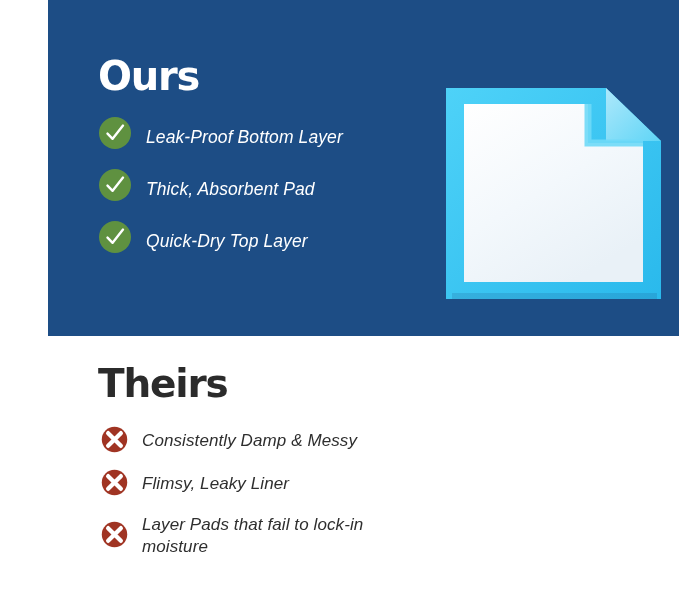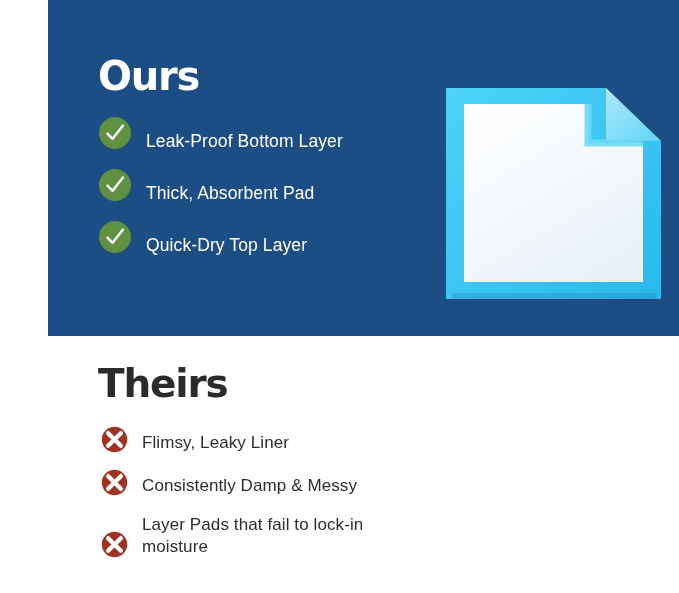--- a/index.html
+++ b/index.html
@@ -60,22 +60,23 @@
   .heading-theirs { color: #2b2b2b; font-size: 39px; }
 
   
   .bullets {
     list-style: none;
     margin: 0;
     padding: 0;
   }
   .bullet {
     display: flex;
-    align-items: flex-end;
+    align-items: center;
     margin-bottom: 18px;
+    font-style: italic;
   }
   .panel-theirs .bullet { margin-bottom: 16px; }
   .bullet:last-child { margin-bottom: 0; }
 
   .bullet-icon {
     flex: 0 0 auto;
     width: 34px;
     height: 34px;
     margin-right: 14px;
     position: relative;
@@ -203,31 +204,31 @@
 
       <ul class="bullets">
 
         <li class="bullet">
           <span class="bullet-icon">
             <svg viewBox="0 0 34 34" xmlns="http://www.w3.org/2000/svg">
               <circle cx="17" cy="17" r="16" fill="#a03423"></circle>
               <path d="M9 9 L25 25 M25 9 L9 25" fill="none" stroke="#ffffff" stroke-width="5.4" stroke-linecap="round"></path>
             </svg>
           </span>
-          <span class="bullet-text bullet-text-theirs">Flimsy, Leaky Liner</span>
+          <span class="bullet-text bullet-text-theirs">Consistently Damp &amp; Messy</span>
         </li>
 
         <li class="bullet">
           <span class="bullet-icon">
             <svg viewBox="0 0 34 34" xmlns="http://www.w3.org/2000/svg">
               <circle cx="17" cy="17" r="16" fill="#a03423"></circle>
               <path d="M9 9 L25 25 M25 9 L9 25" fill="none" stroke="#ffffff" stroke-width="5.4" stroke-linecap="round"></path>
             </svg>
           </span>
-          <span class="bullet-text bullet-text-theirs">Consistently Damp &amp; Messy</span>
+          <span class="bullet-text bullet-text-theirs">Flimsy, Leaky Liner</span>
         </li>
 
         <li class="bullet">
           <span class="bullet-icon">
             <svg viewBox="0 0 34 34" xmlns="http://www.w3.org/2000/svg">
               <circle cx="17" cy="17" r="16" fill="#a03423"></circle>
               <path d="M9 9 L25 25 M25 9 L9 25" fill="none" stroke="#ffffff" stroke-width="5.4" stroke-linecap="round"></path>
             </svg>
           </span>
           <span class="bullet-text bullet-text-theirs">Layer Pads that fail to lock-in moisture</span>

